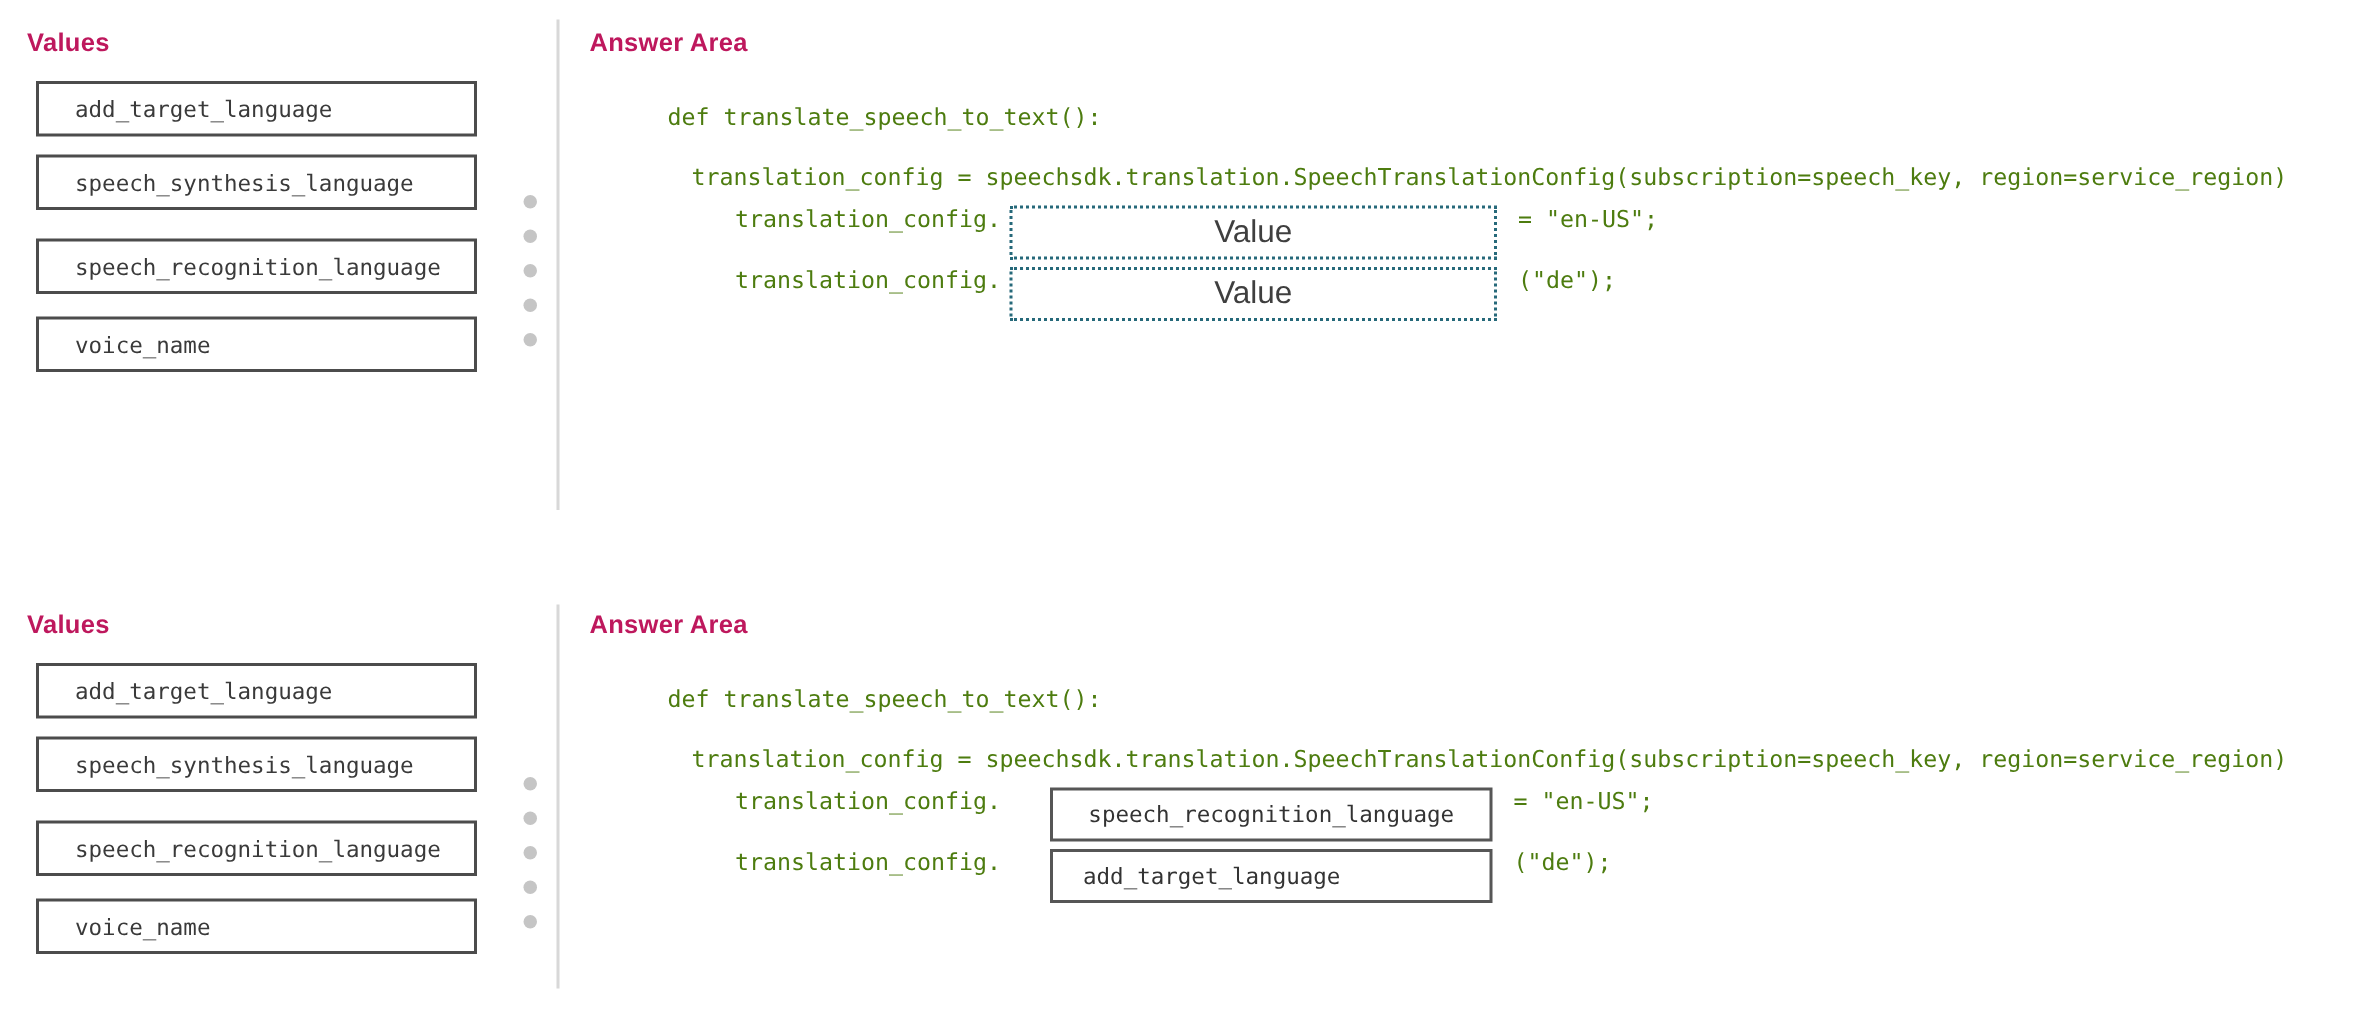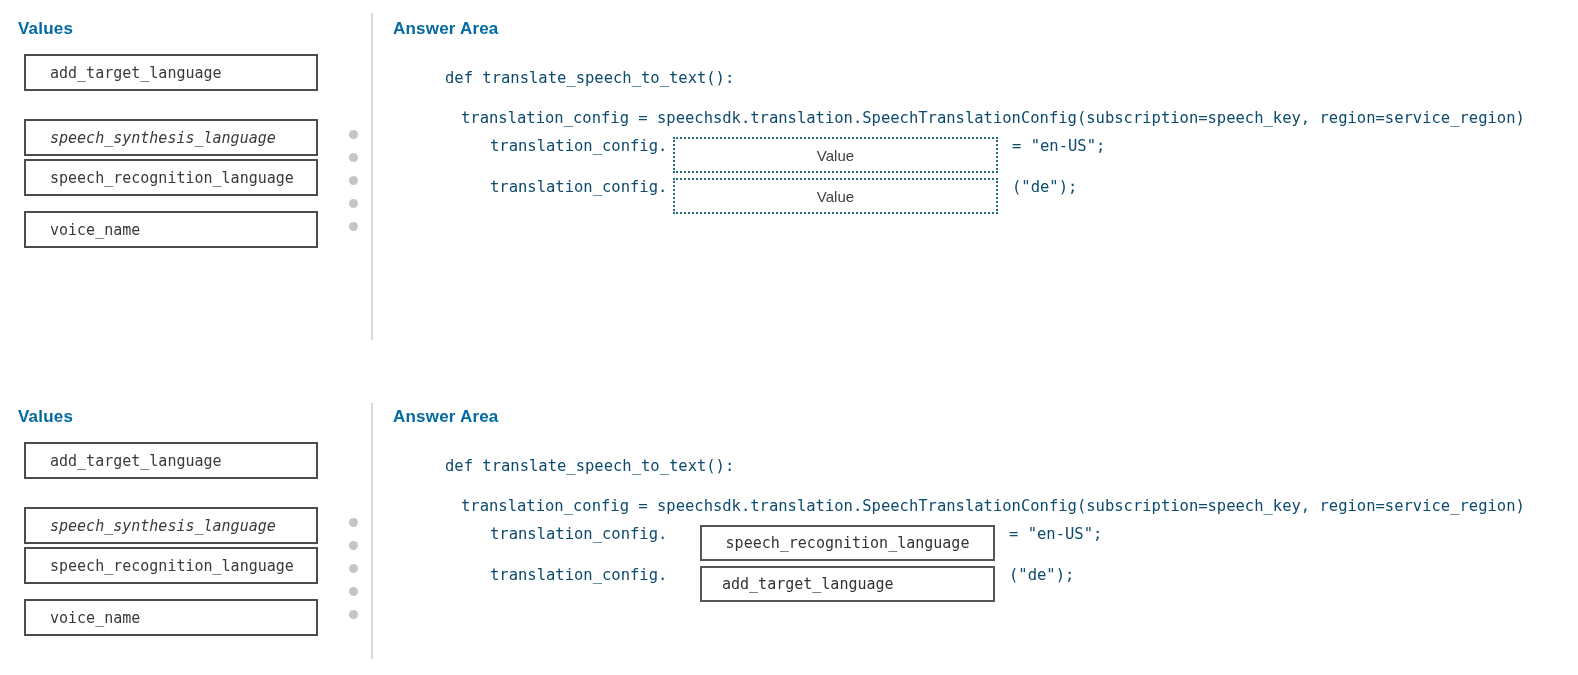--- a/index.html
+++ b/index.html
@@ -4,57 +4,57 @@
 <style>
   * { margin:0; padding:0; box-sizing:border-box; }
   html,body { width:1578px; height:675px; background:#ffffff; overflow:hidden;
               font-family:"Liberation Sans", sans-serif; position:relative; }
 
   .panel { position:absolute; left:0; width:1578px; }
   .panel--top    { top:15px;  height:350px; }
   .panel--bottom { top:403px; height:272px; }
 
   .section-title { position:absolute; top:4px; font-weight:bold; font-size:17px;
-                   color:#0369a1; letter-spacing:.2px; }
+                   color:#be185d; letter-spacing:.2px; }
   .values-title  { left:18px; }
   .answer-title  { left:393px;text-align:right; }
 
   .value-box { position:absolute; left:24px; width:294px; height:37px;
                border:2px solid #4c4c4c; background:#fff;
                display:flex; align-items:center; padding-left:24px;
                font-family:"DejaVu Sans Mono", monospace; font-size:15px; color:#3a3a3a;
                white-space:nowrap; cursor:grab; }
-  .vb1 { top:39px; } .vb2 { top:104px;font-style:italic; } .vb3 { top:144px; } .vb4 { top:196px; }
+  .vb1 { top:39px; } .vb2 { top:88px; } .vb3 { top:144px; } .vb4 { top:196px; }
 
   .dots { position:absolute; left:349px; top:115px; display:flex;
           flex-direction:column; gap:14px; }
   .dot  { width:9px; height:9px; border-radius:50%; background:#c5c5c5; }
 
   .divider { position:absolute; left:371px; width:2px; background:#d8d8d8; }
   .panel--top    .divider { top:-2px; height:327px; }
   .panel--bottom .divider { top:0;    height:256px; }
 
   .code { font-family:"DejaVu Sans Mono", monospace; font-size:15.5px;
-          color:#0c4a6e; white-space:pre; }
+          color:#4d7c0f; white-space:pre; }
   .code-def    { position:absolute; left:445px; top:54px; }
   .code-config { position:absolute; left:461px; top:94px; }
 
   .code-row { position:absolute; left:490px; height:36px;
               display:flex; align-items:flex-start; }
   .row1 { top:122px; } .row2 { top:163px; }
 
   .code-prefix { display:inline-block; }
   .panel--top    .code-prefix { width:183px; }
   .panel--bottom .code-prefix { width:210px; }
 
   .slot { height:36px; display:flex; align-items:center; justify-content:center;
           background:#fff; white-space:nowrap; }
   .panel--top .slot { width:325px; border:2px dotted #26697a;
                       font-family:"Liberation Sans", sans-serif;
-                      font-size:15px; color:#3f3f3f; }
+                      font-size:21px; color:#3f3f3f; }
   .panel--bottom .slot { width:295px; border:2px solid #565656;
                          font-family:"DejaVu Sans Mono", monospace;
                          font-size:15px; color:#333333; }
   .panel--bottom .slot--left { justify-content:flex-start; padding-left:20px; }
 
   .code-suffix { margin-left:14px; }
 </style>
 </head>
 <body>
 

